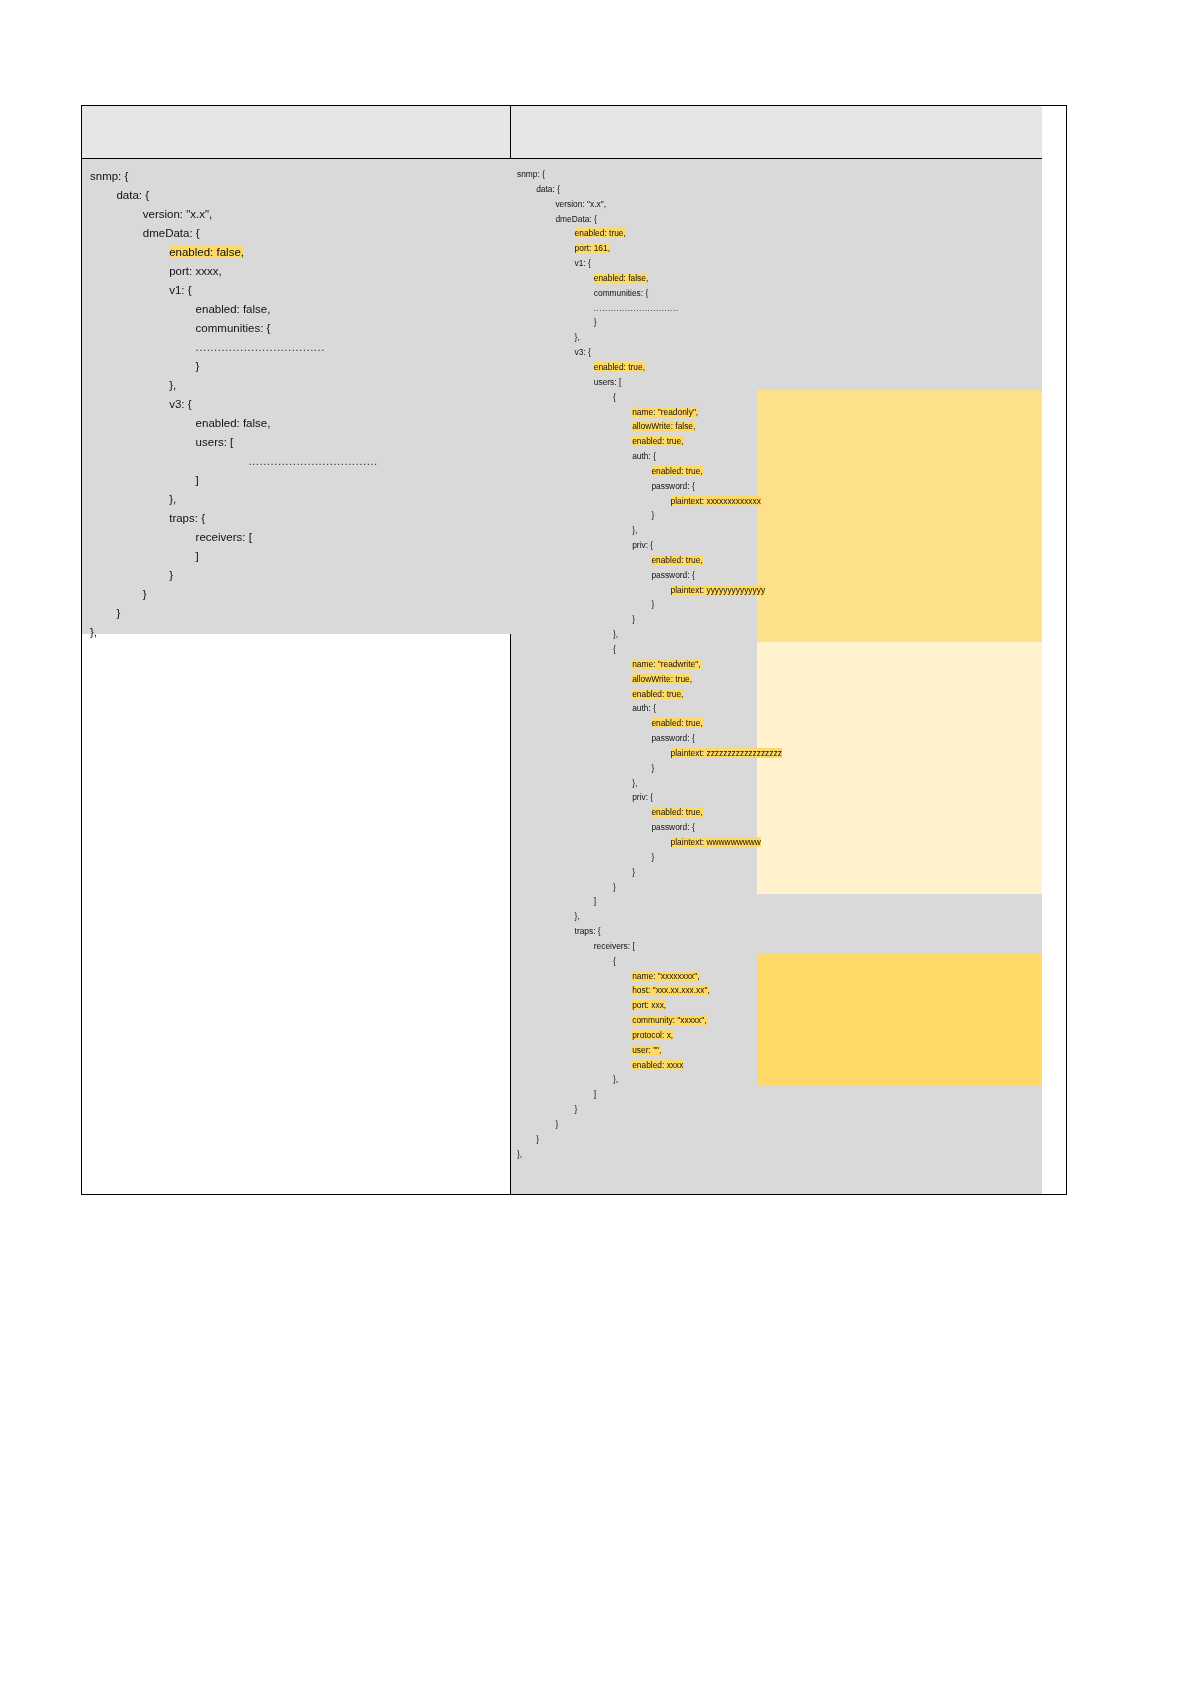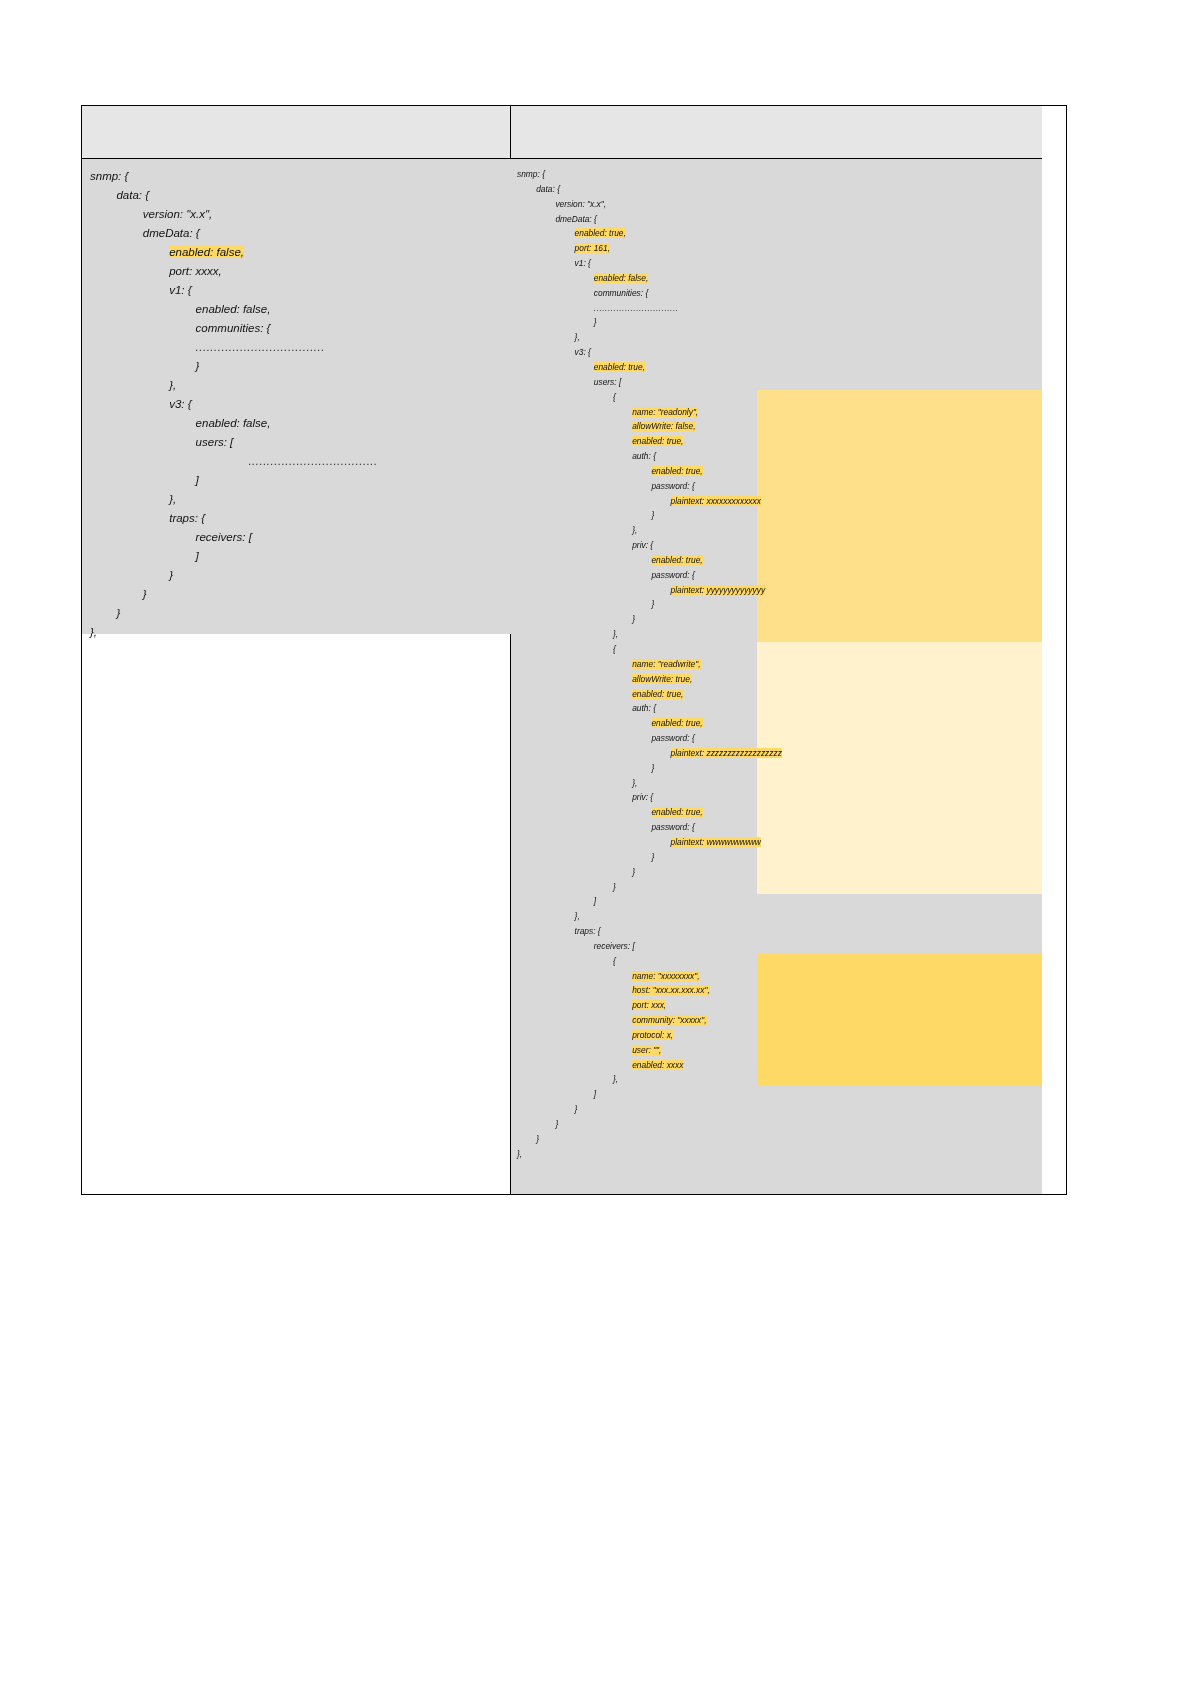--- a/index.html
+++ b/index.html
@@ -6,21 +6,20 @@
   body{
     width:1191px;height:1684px;position:relative;
     font-family:"Liberation Sans","DejaVu Sans",sans-serif;
     color:#000;
     -webkit-font-smoothing:antialiased;
   }
   .table-wrap{
     position:absolute;left:81px;top:105px;width:986px;height:1090px;
     border:1.5px solid #000;box-sizing:border-box;
     display:flex;
-    font-style:italic;
   }
   .col{box-sizing:border-box;position:relative;}
   .col-left{width:429px;border-right:1.5px solid #000;}
   .col-right{width:531px;}
 
   .hdr{
     height:53px;background:#e6e6e6;box-sizing:border-box;
     border-bottom:1.5px solid #000;
   }
   .body-cell{position:relative;overflow:visible;}

